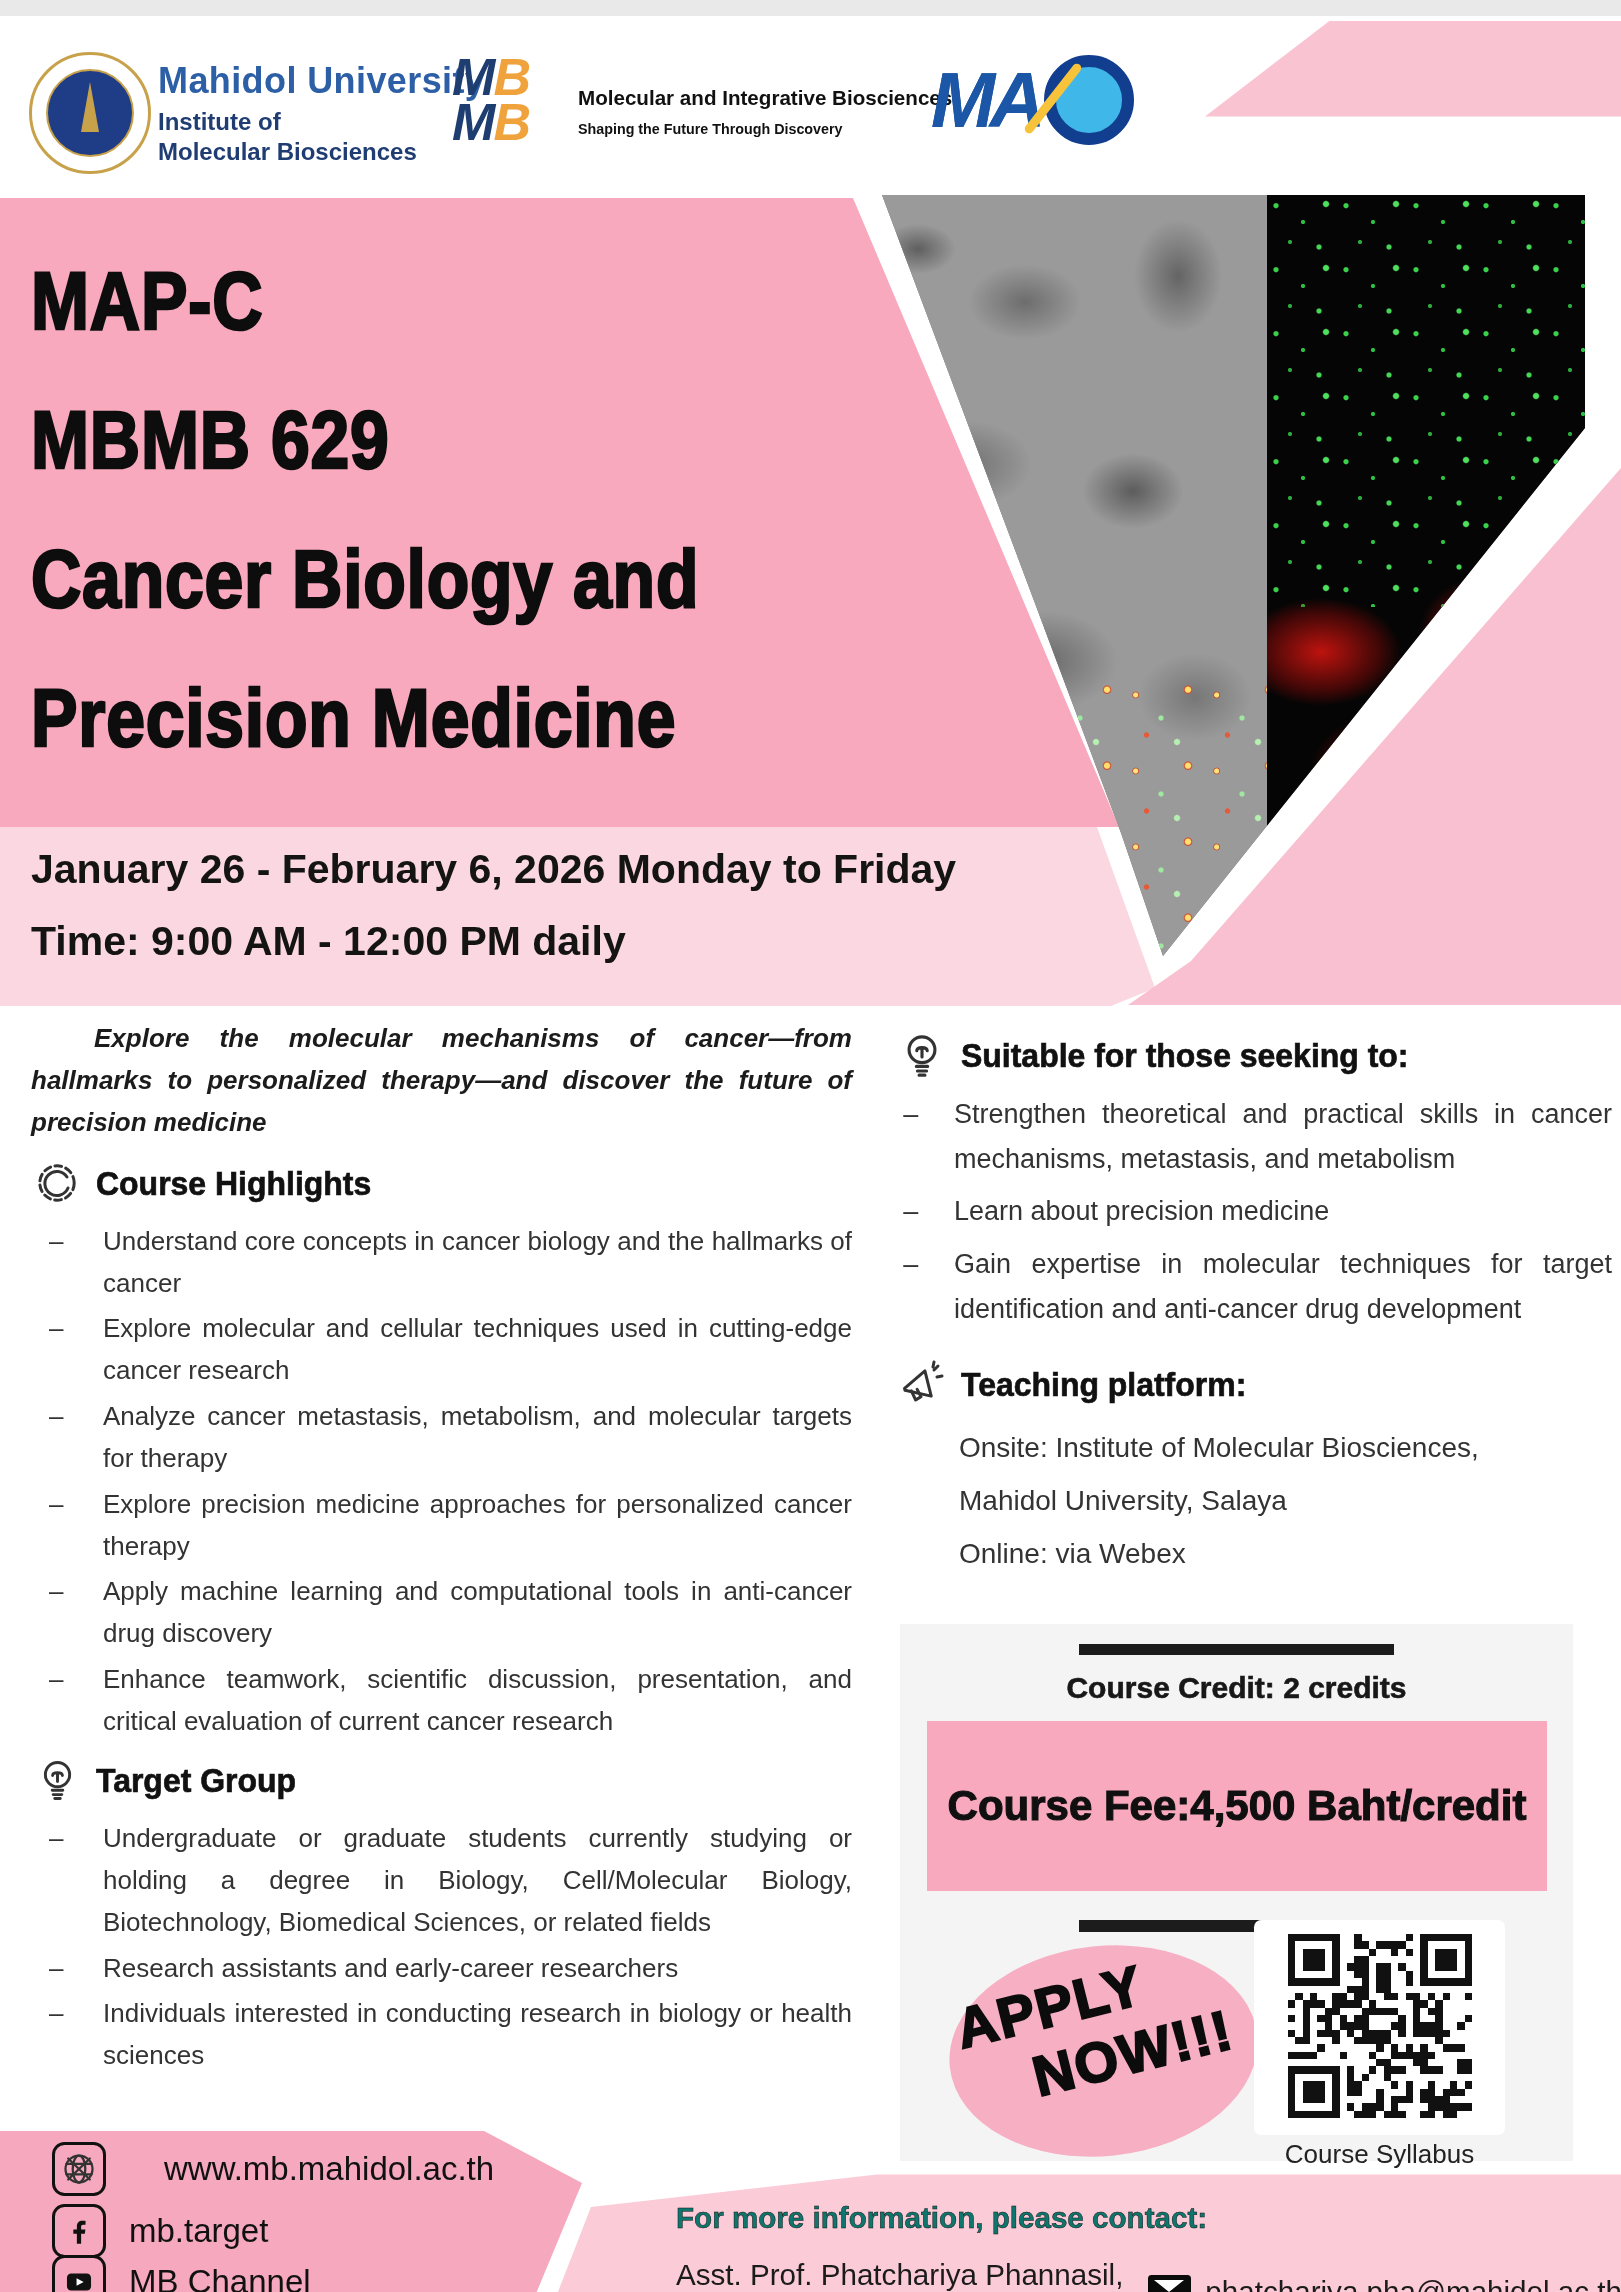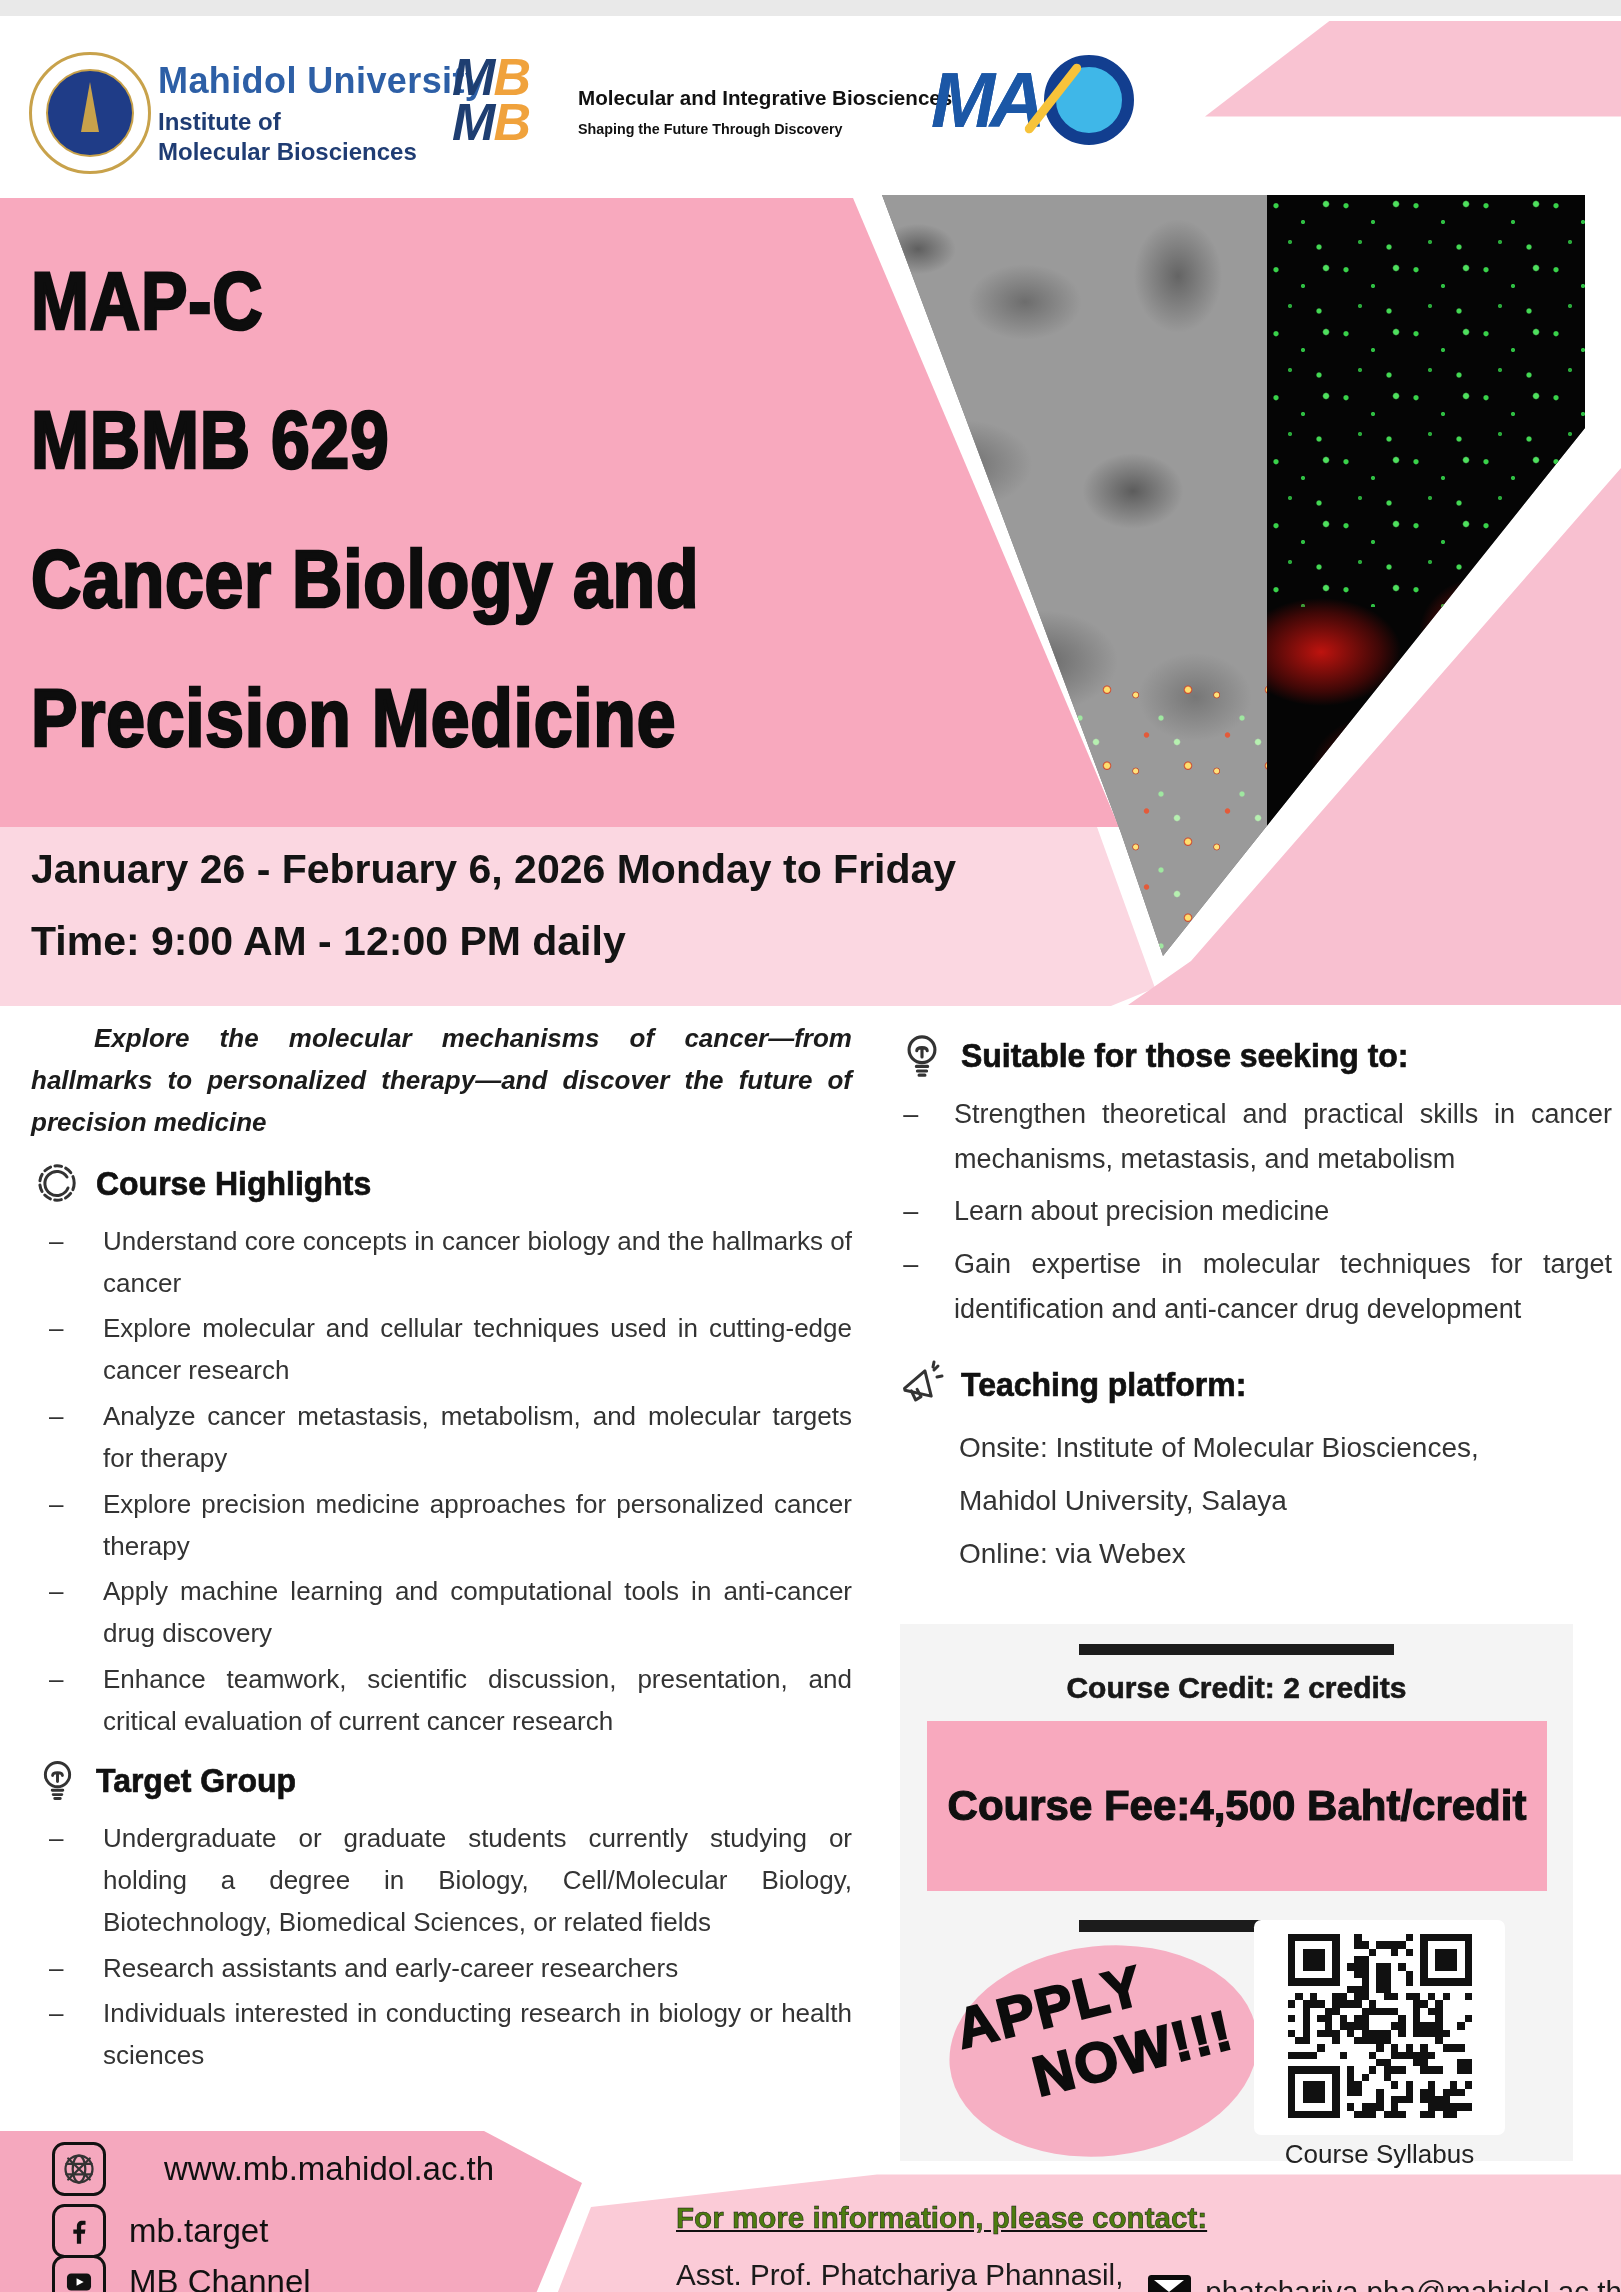--- a/index.html
+++ b/index.html
@@ -110,21 +110,21 @@
   .qr-caption{position:absolute;left:354px;top:515px;width:251px;text-align:center;font-size:26px;color:#222;}
   
   .foot-left{left:0;top:2115px;width:591px;height:177px;background:#f5a8be;
       clip-path:polygon(0 0,484px 0,582px 52px,530px 177px,0 177px);}
   .foot-right{left:537px;top:2154px;width:1085px;height:139px;background:#fbcbd7;
       clip-path:polygon(54px 37px,340px 4.5px,1085px 4.5px,1085px 139px,14.3px 139px);}
   .sns-row{position:absolute;left:52px;display:flex;align-items:center;height:50px;}
   .sns-icon{width:48px;height:48px;border:3.6px solid #111;border-radius:12.5px;margin-right:23px;
       display:flex;align-items:center;justify-content:center;flex:0 0 auto;background:transparent;}
   .sns-label{font-size:33px;color:#111;}
-  .contact-head{position:absolute;left:676px;top:2185px;font-size:29.6px;font-weight:bold;color:#4d7c0f;text-decoration:underline;
+  .contact-head{position:absolute;left:676px;top:2185px;font-size:29.6px;font-weight:bold;color:#0f766e;
       -webkit-text-stroke:0.5px #111;}
   .contact-row{position:absolute;left:676px;top:2242px;display:flex;align-items:center;font-size:29.6px;color:#1b1b1b;}
   .env{width:43px;height:34px;background:#0b0b0b;border-radius:3.6px;margin:0 14.3px 0 23px;position:relative;flex:0 0 auto;}
   .env:after{content:"";position:absolute;left:6.3px;top:5.4px;border-left:15px solid transparent;
       border-right:15px solid transparent;border-top:12.5px solid #fff;}
   svg.line-ic{stroke:#333;fill:none;stroke-width:1.5;stroke-linecap:round;stroke-linejoin:round;}
 </style>
 </head>
 <body>
 

